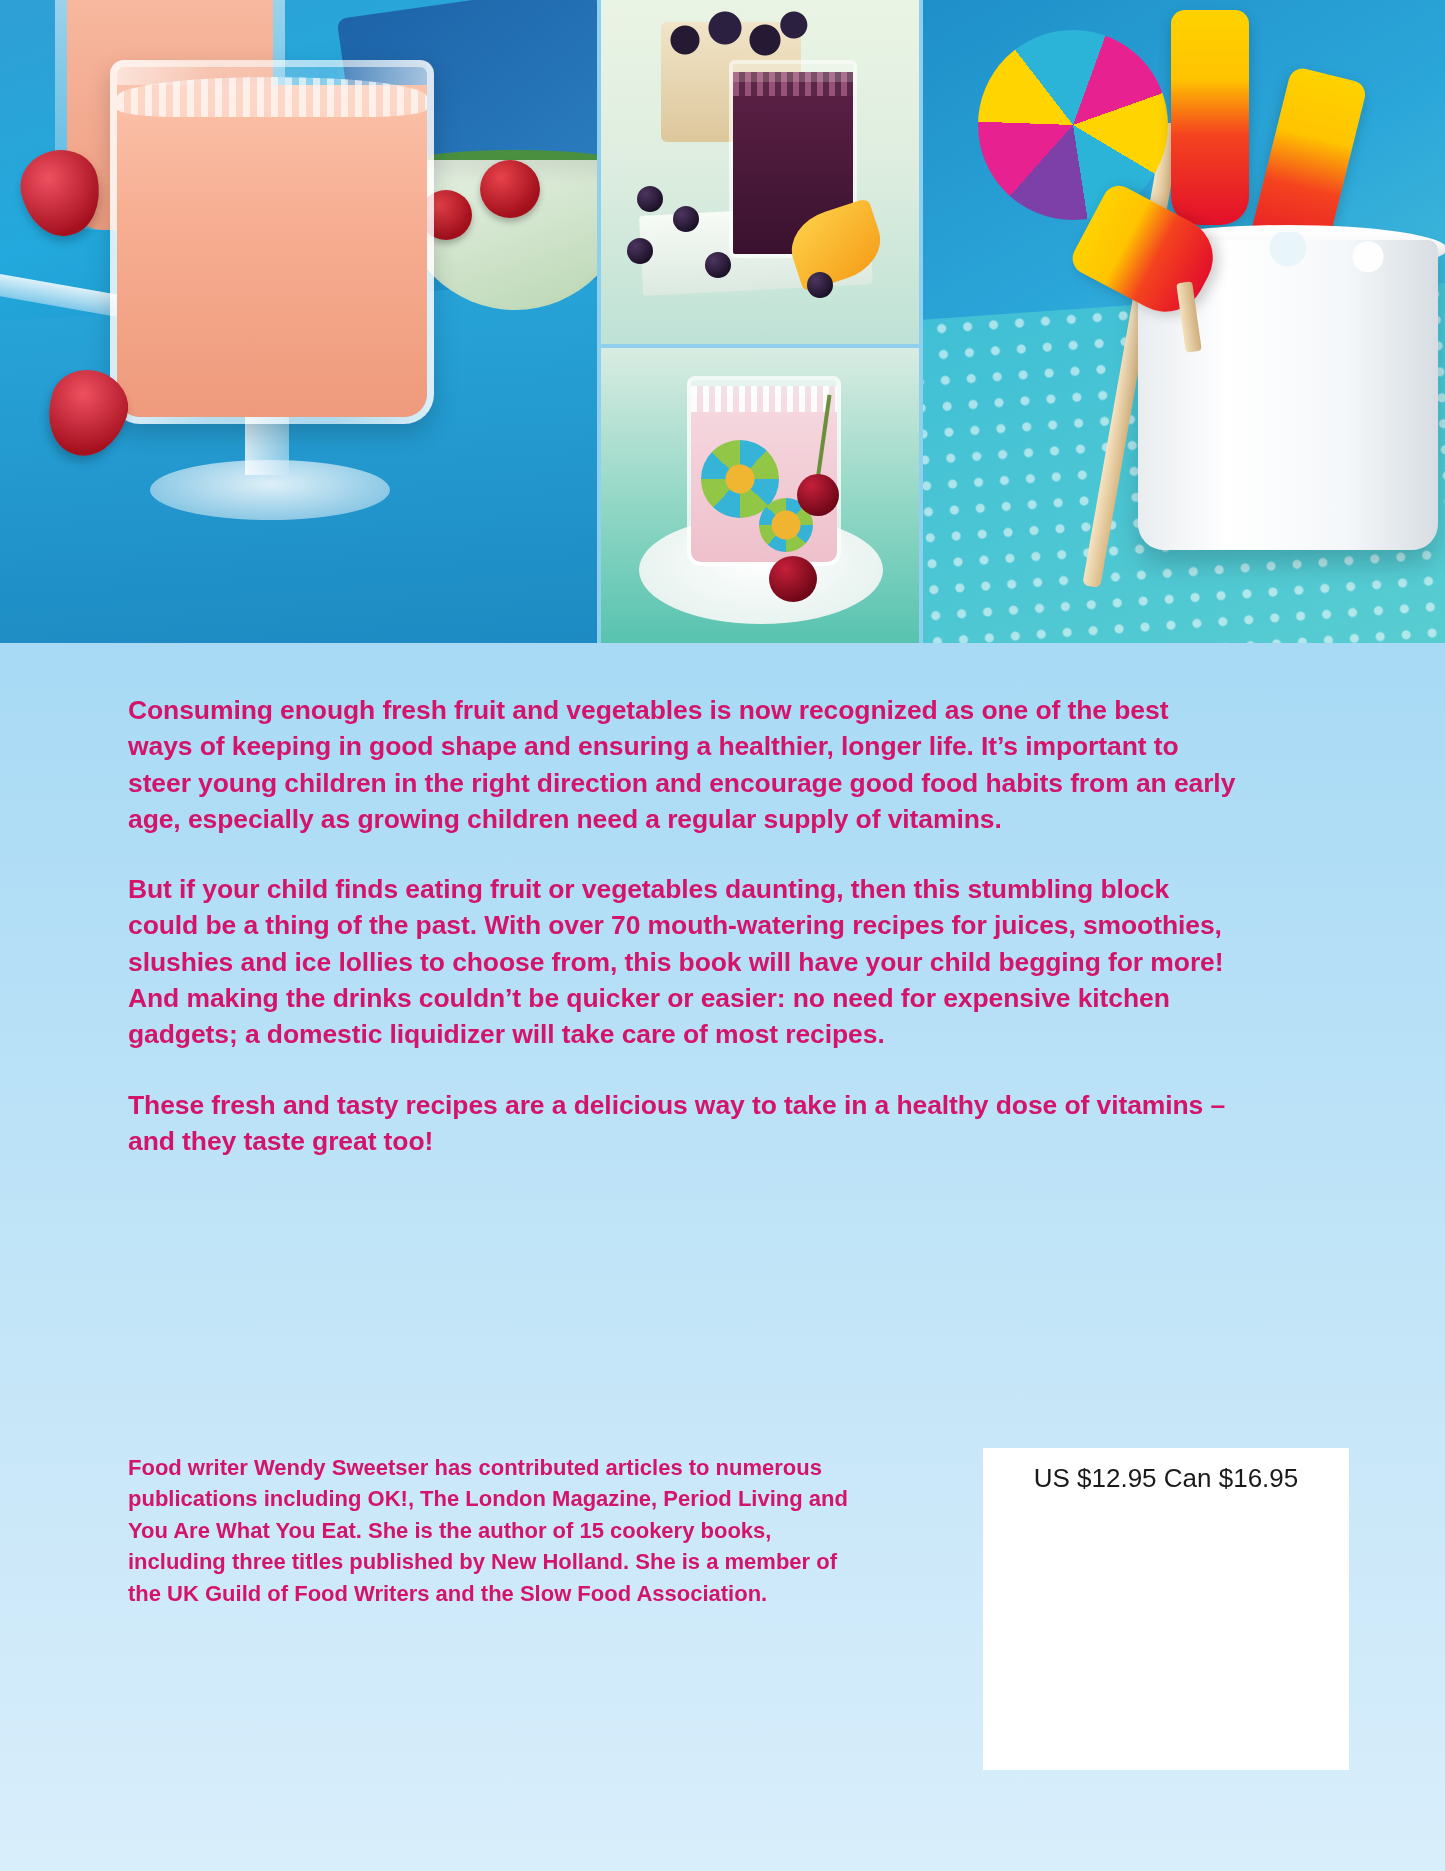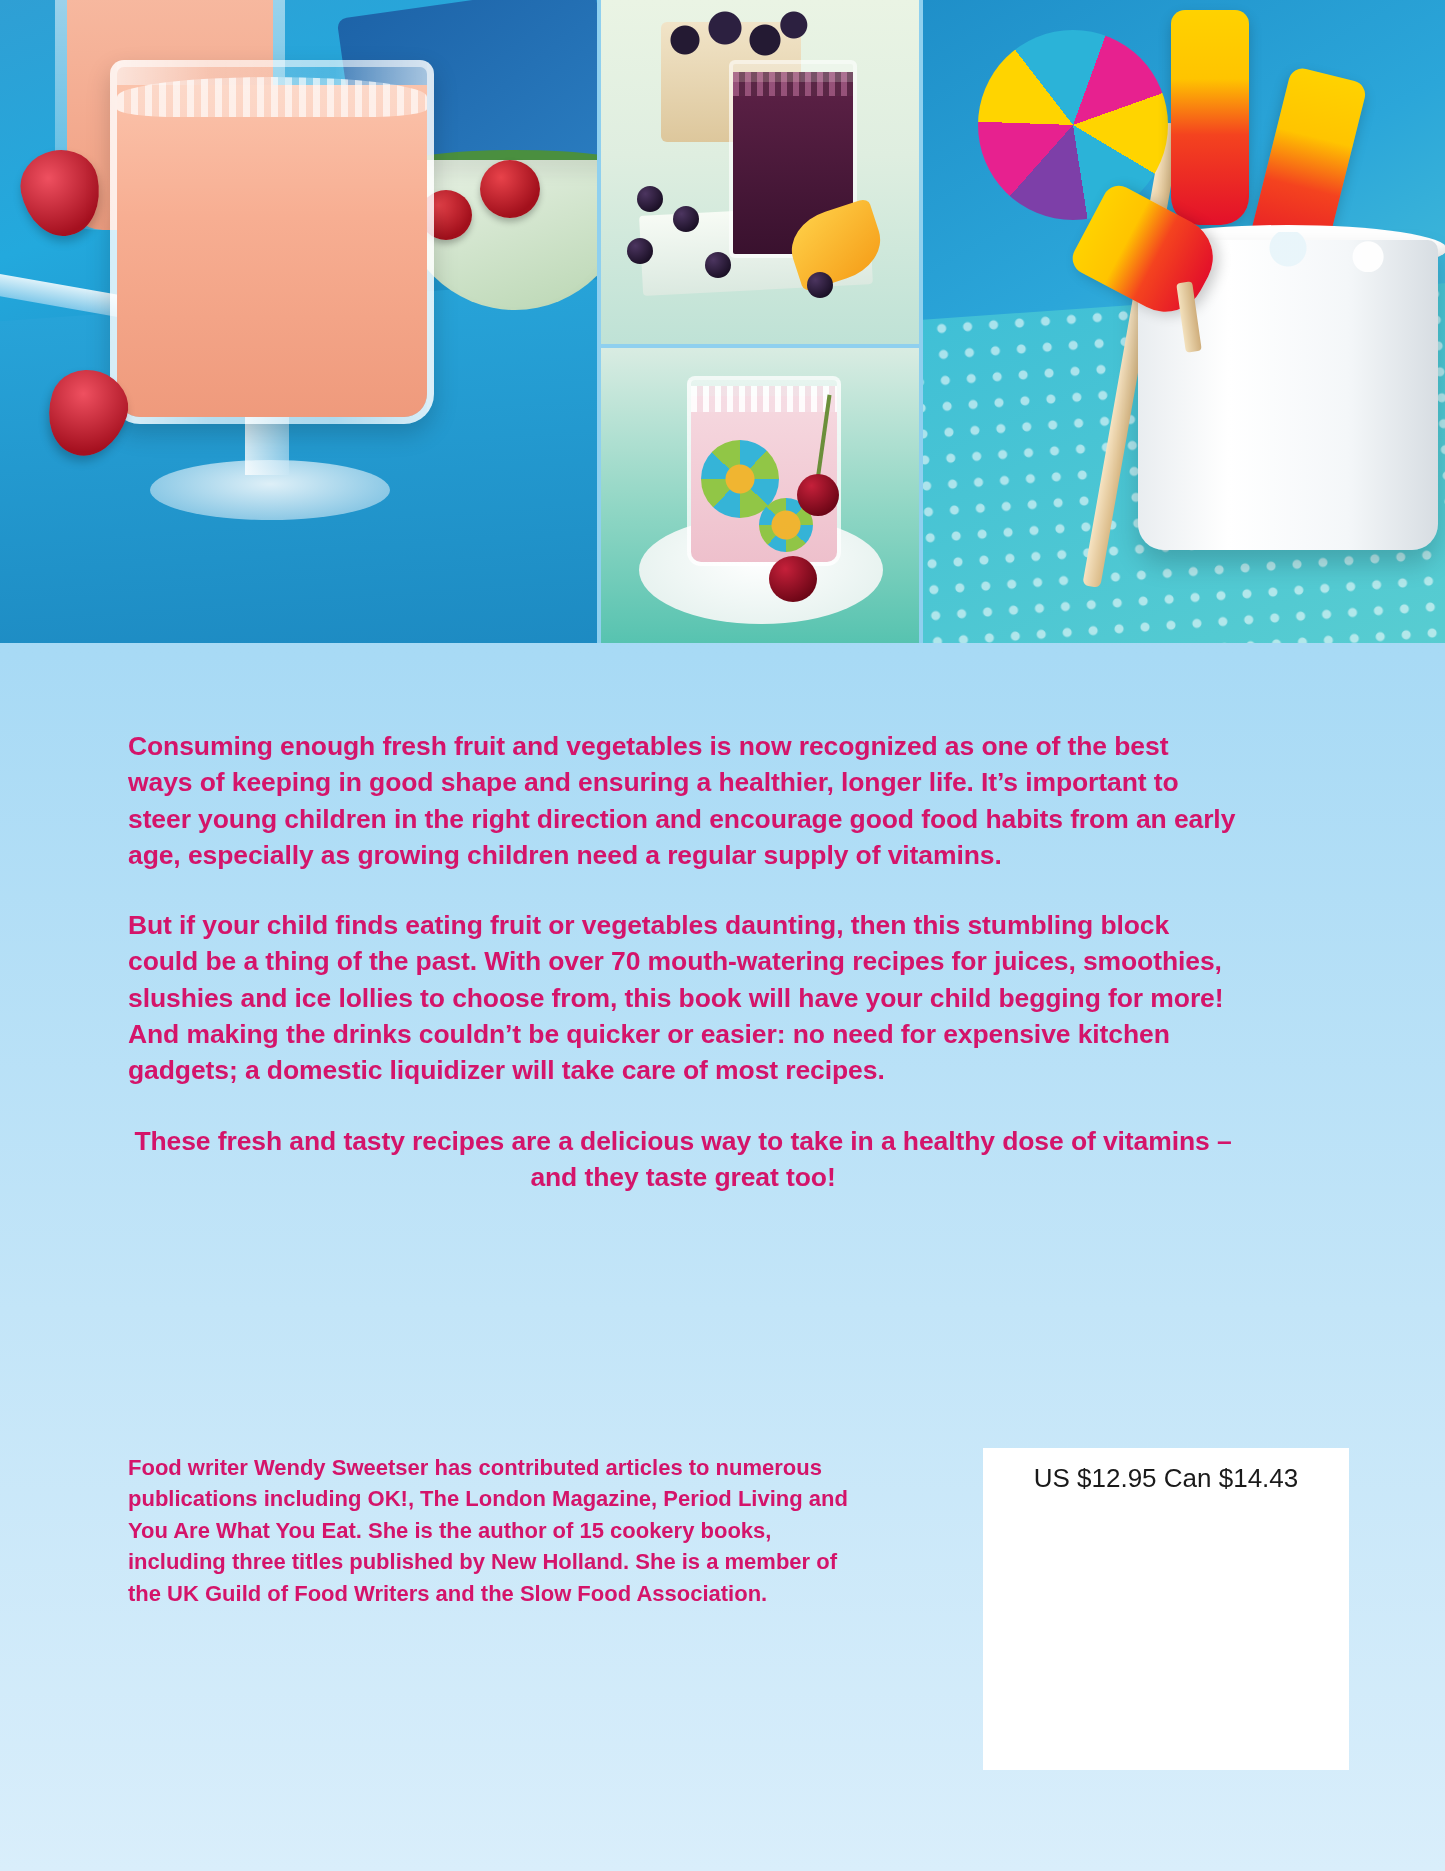--- a/index.html
+++ b/index.html
@@ -337,32 +337,32 @@
     position: absolute;
     width: 16px; height: 70px;
     background: linear-gradient(90deg, #f3e1bd, #cfae7c);
     border-radius: 4px;
   }
 
   
   .body-copy {
     position: absolute;
     left: 128px;
-    top: 728px;
+    top: 692px;
     width: 1110px;
   }
   .body-copy p {
     margin: 0 0 34px 0;
     color: #d4146a;
     font-weight: bold;
     font-size: 26.5px;
     line-height: 1.37;
     letter-spacing: -0.1px;
   }
-  .body-copy p:last-child { margin-bottom: 8px; text-align: center; }
+  .body-copy p:last-child { margin-bottom: 8px; }
 
   .author-block {
     position: absolute;
     left: 128px;
     top: 1452px;
     width: 740px;
     color: #d4146a;
     font-weight: bold;
     font-size: 22px;
     line-height: 1.43;
@@ -460,17 +460,17 @@
   <div class="body-copy">
     <p>Consuming enough fresh fruit and vegetables is now recognized as one of the best ways of keeping in good shape and ensuring a healthier, longer life. It’s important to steer young children in the right direction and encourage good food habits from an early age, especially as growing children need a regular supply of vitamins.</p>
     <p>But if your child finds eating fruit or vegetables daunting, then this stumbling block could be a thing of the past. With over 70 mouth-watering recipes for juices, smoothies, slushies and ice lollies to choose from, this book will have your child begging for more! And making the drinks couldn’t be quicker or easier: no need for expensive kitchen gadgets; a domestic liquidizer will take care of most recipes.</p>
     <p>These fresh and tasty recipes are a delicious way to take in a healthy dose of vitamins – and they taste great too!</p>
   </div>
 
   <div class="author-block">Food writer Wendy Sweetser has contributed articles to numerous publications including OK!, The London Magazine, Period Living and You Are What You Eat. She is the author of 15 cookery books, including three titles published by New Holland. She is a member of the UK Guild of Food Writers and the Slow Food Association.</div>
 
   <div class="price-box">
     <div class="price-lines">
-      <div class="price-line">US $12.95    Can $14.43</div>
+      <div class="price-line">US $12.95    Can $16.95</div>
     </div>
   </div>
 
 </div>
 
 </body></html>

